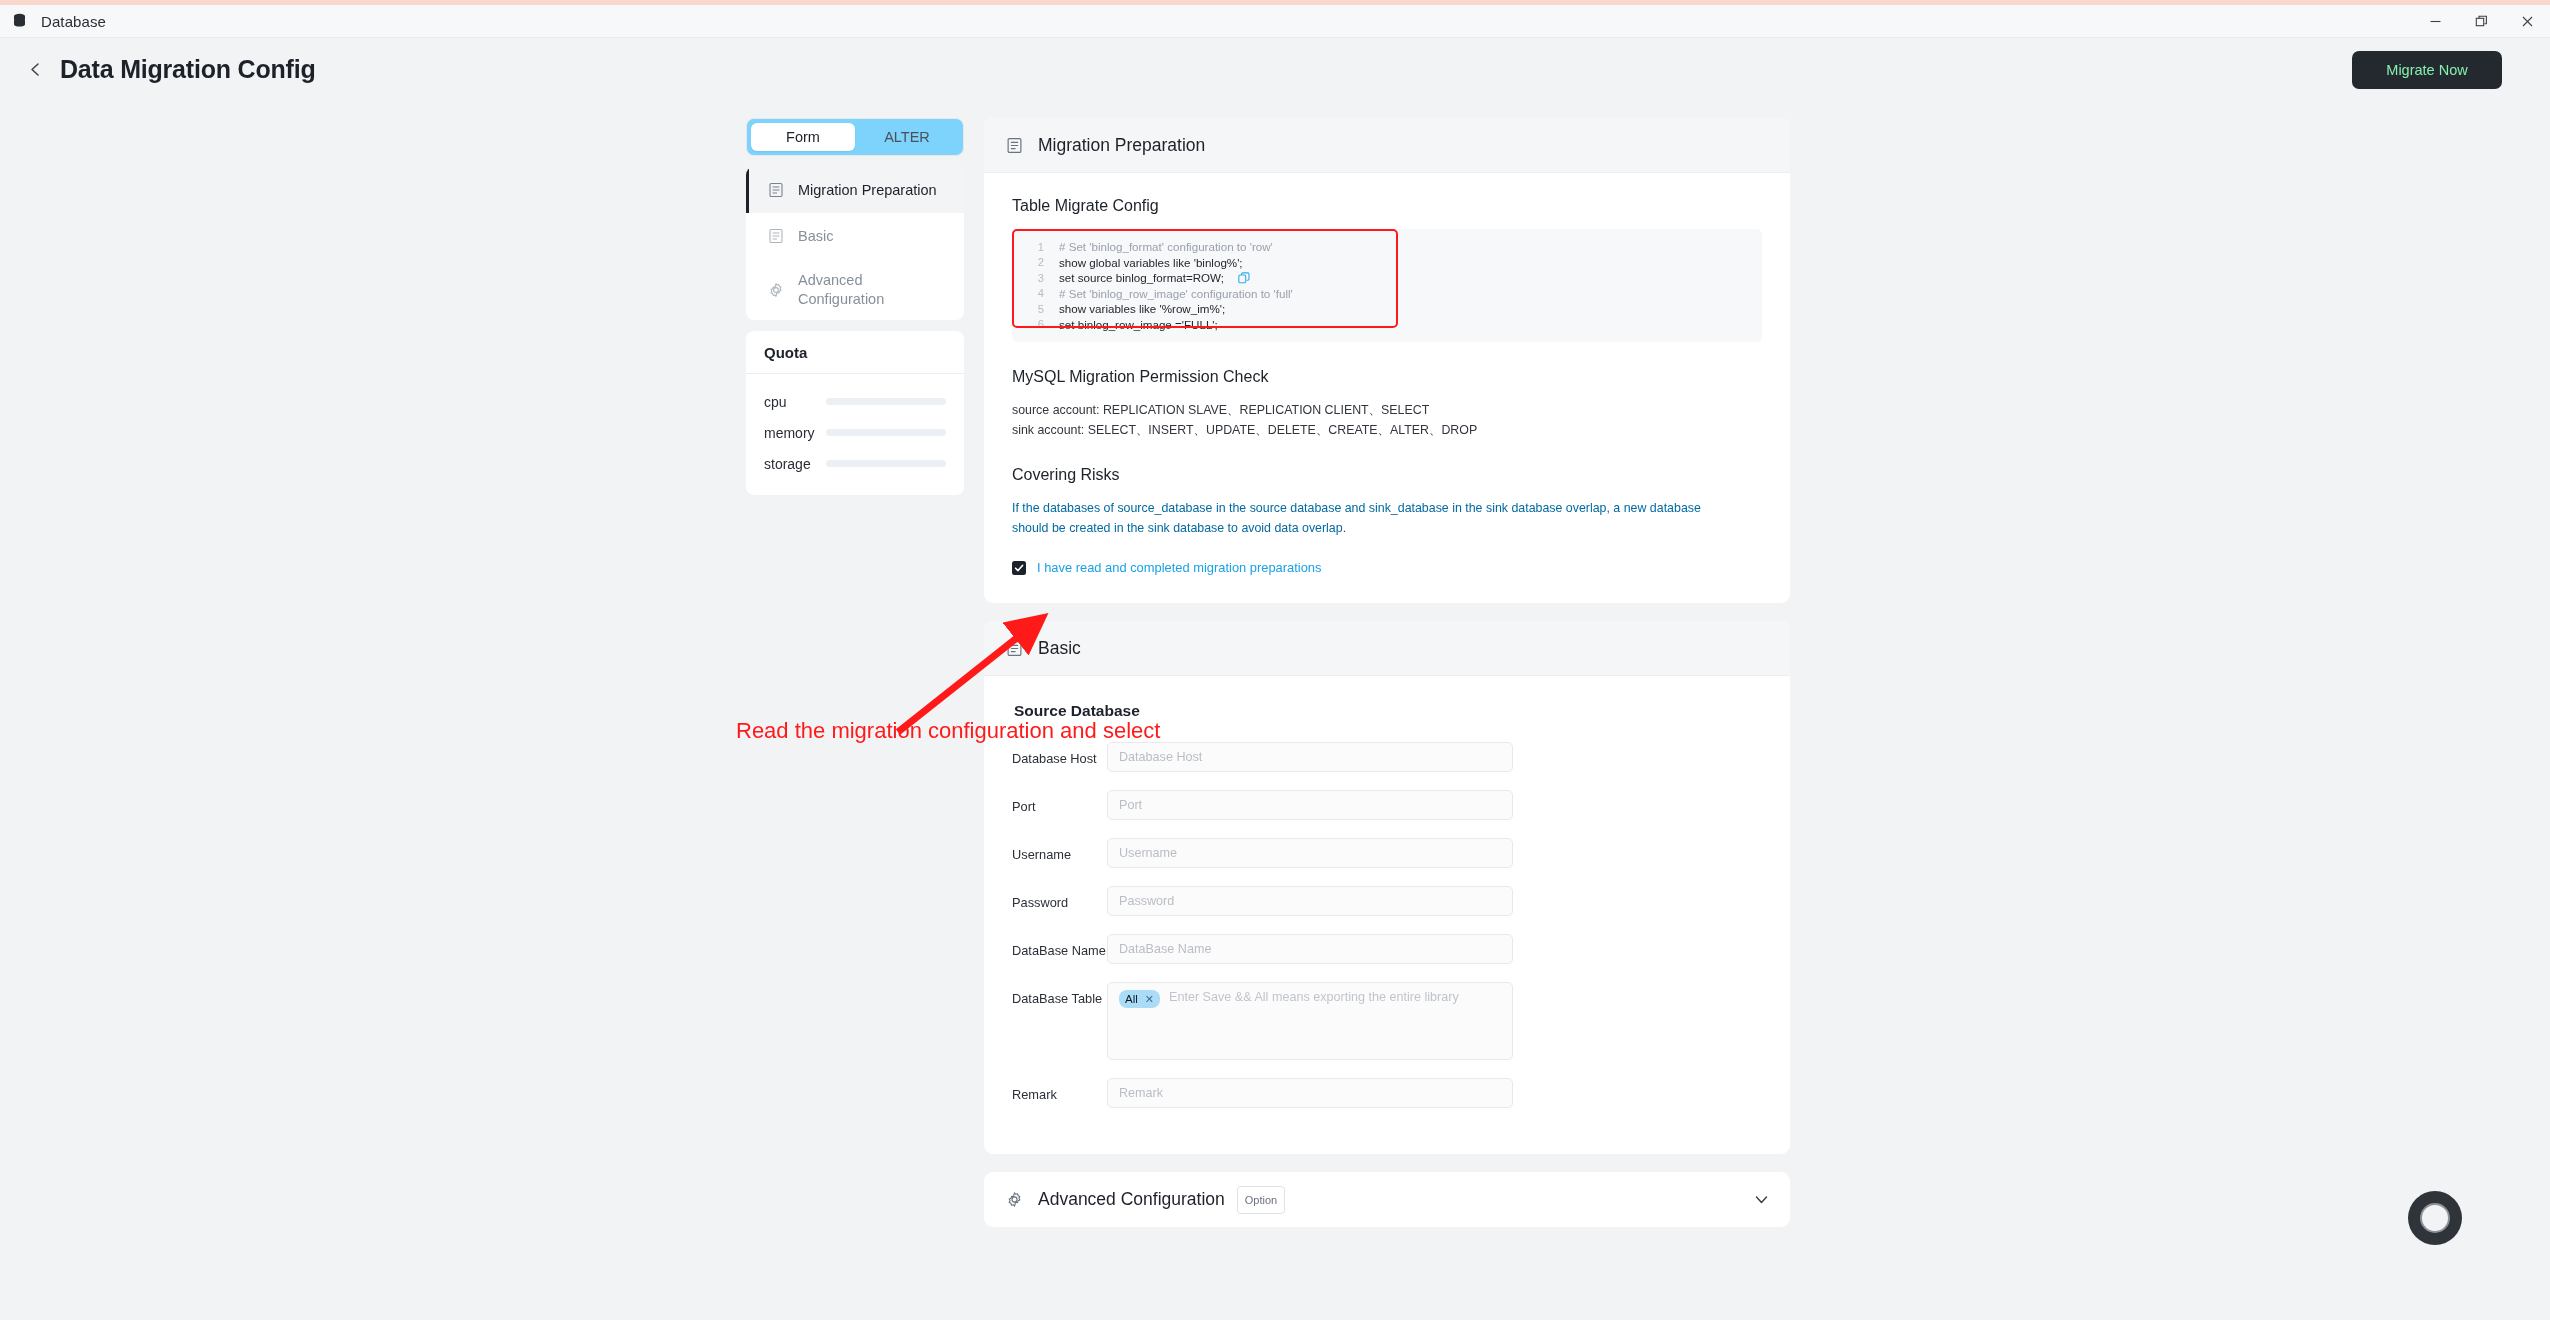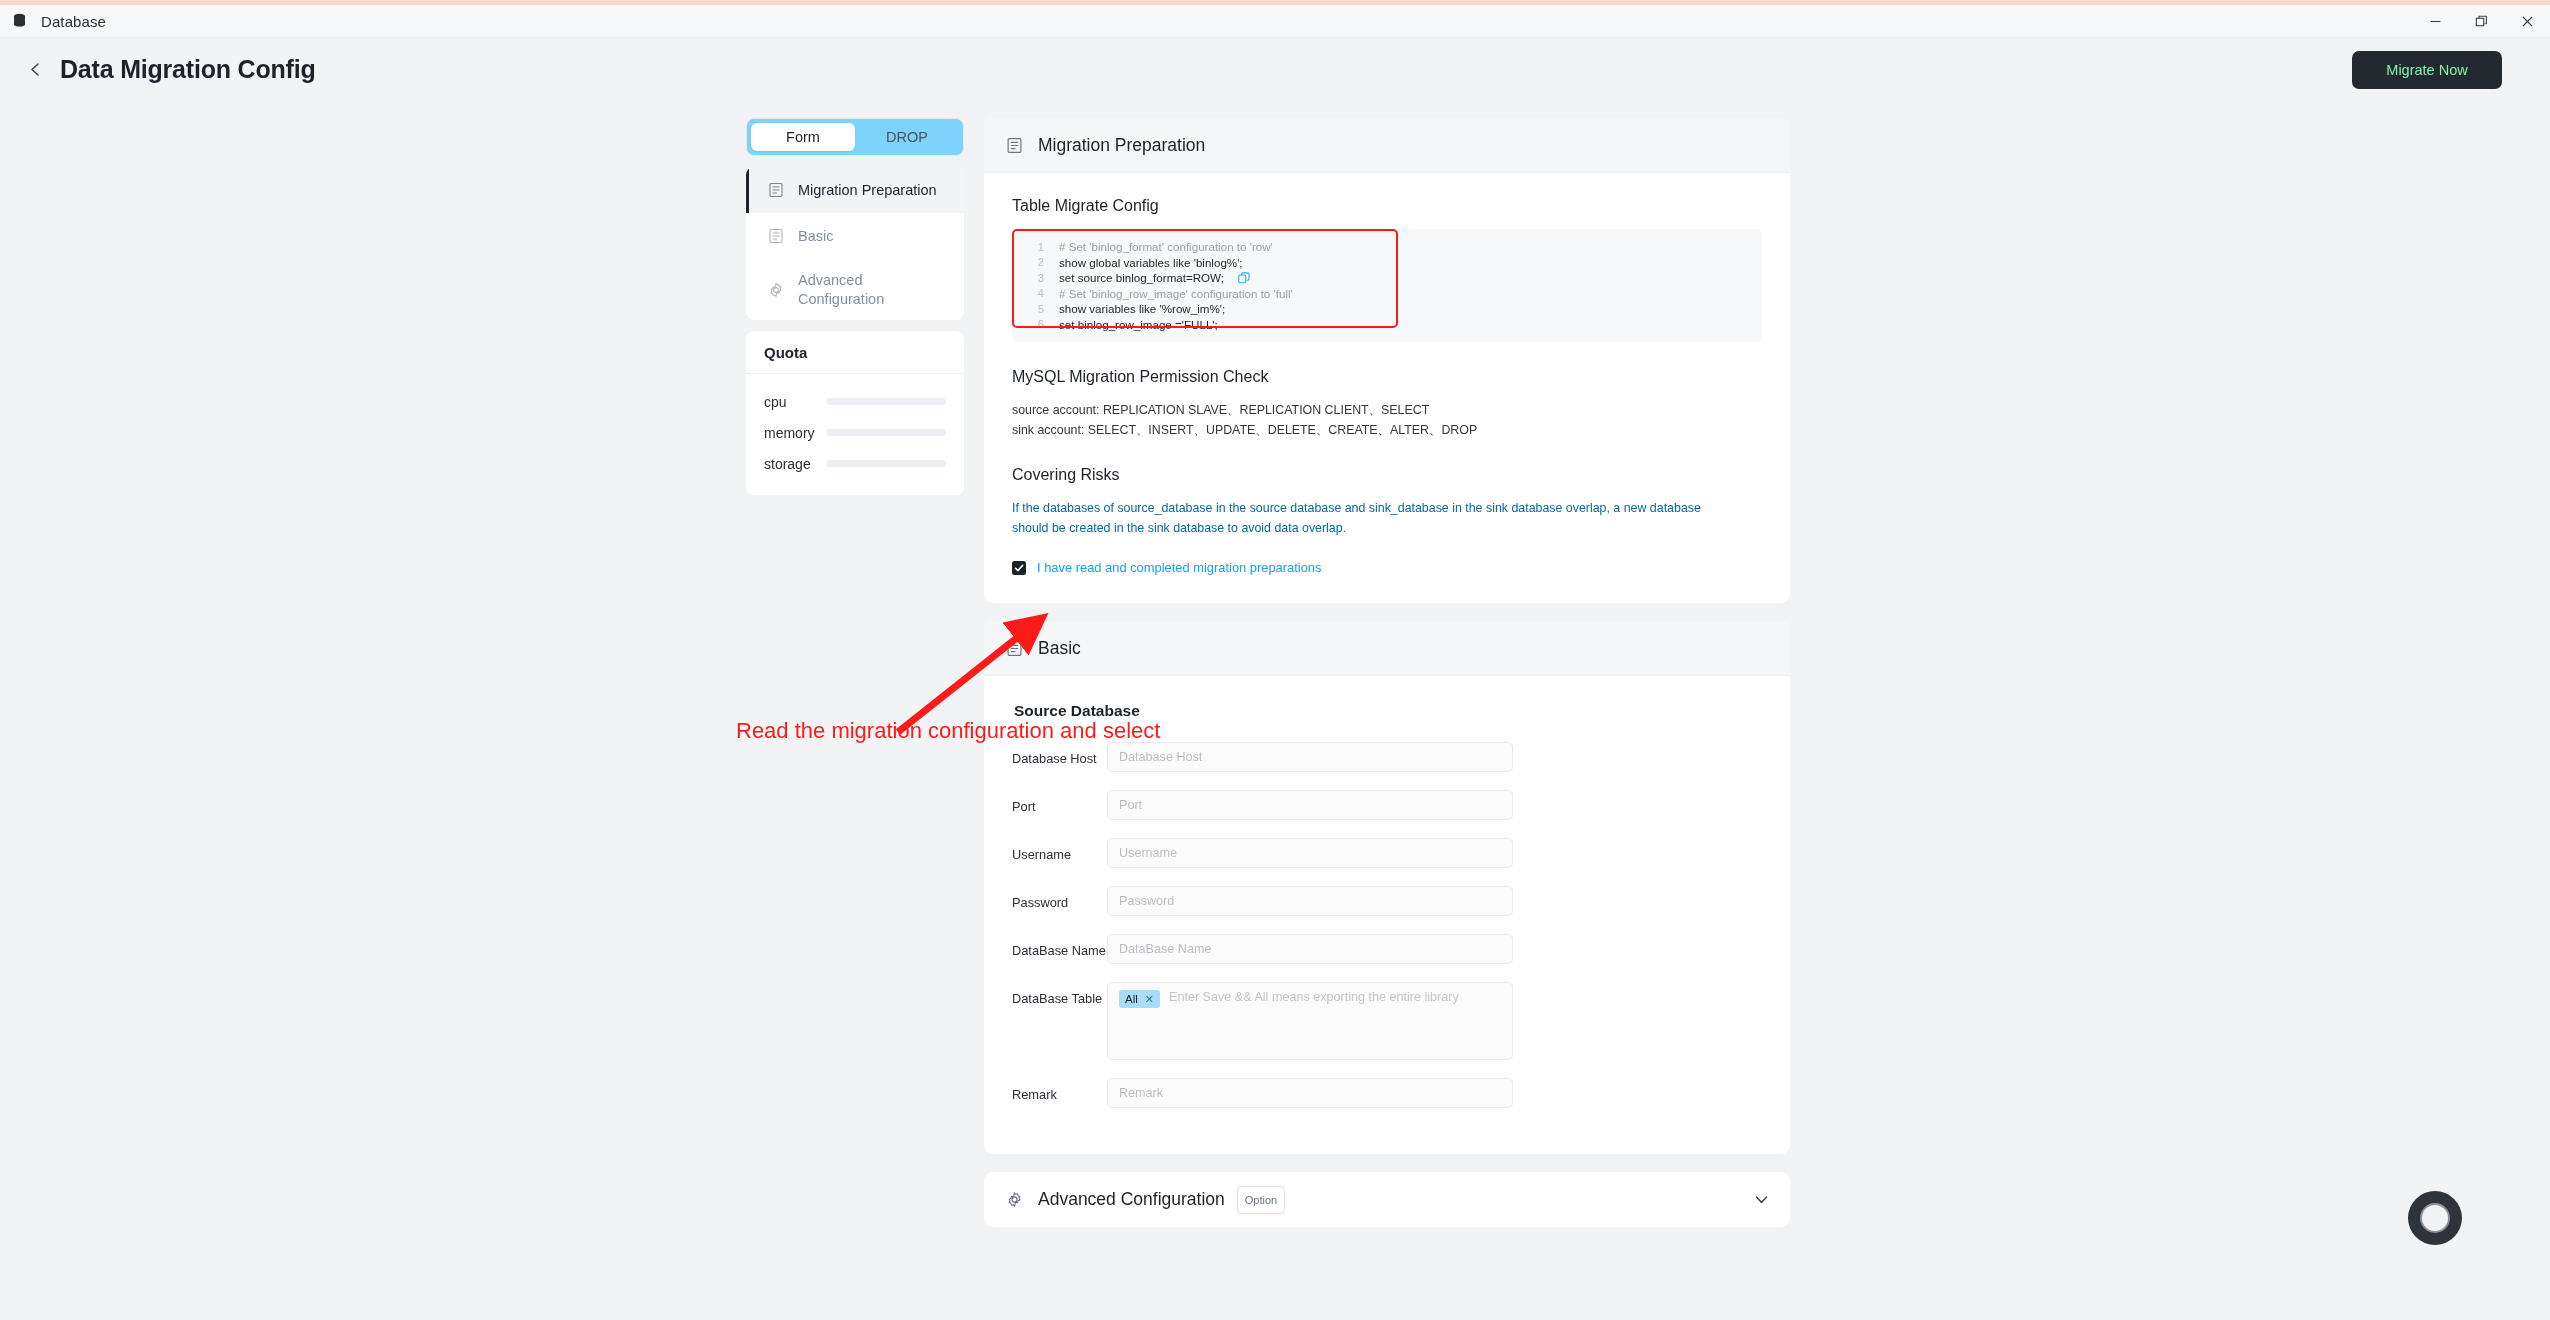--- a/index.html
+++ b/index.html
@@ -235,21 +235,21 @@
     padding: 0 11px;
     font-size: 12.6px; color: #b9bec5;
     cursor: text;
   }
   .field-input.tall {
     height: 78px; align-items: flex-start; padding-top: 7px;
   }
   .tag {
     display: inline-flex; align-items: center;
     background: #aadcf7; color: #0f1720;
-    border-radius: 3px;
+    border-radius: 8px;
     height: 18px; padding: 0 6px;
     font-size: 11.5px; margin-right: 9px; flex: none;
   }
   .tag-x {
     margin-left: 7px; font-size: 11px; color: #3e6f8c; cursor: pointer;
     line-height: 1;
   }
   .tag-placeholder { color: #c0c5cb; font-size: 12.6px; }
 
   
@@ -333,21 +333,21 @@
     </svg>
   </div>
   <div class="page-title">Data Migration Config</div>
   <button class="migrate-btn">Migrate Now</button>
 </div>
 
 <div class="left-col">
 
   <div class="tabs">
     <div class="tab active">Form</div>
-    <div class="tab">DROP</div>
+    <div class="tab">ALTER</div>
   </div>
 
   <div class="nav-card">
     <div class="nav-item active">
       <span class="nav-icon">
         <svg width="16" height="16" viewBox="0 0 16 16">
           <rect x="2" y="1.5" width="12" height="13" rx="1.2" fill="none" stroke="#7b828c" stroke-width="1.1"></rect>
           <line x1="4.6" y1="5" x2="11.4" y2="5" stroke="#7b828c" stroke-width="1.1"></line>
           <line x1="4.6" y1="8" x2="11.4" y2="8" stroke="#7b828c" stroke-width="1.1"></line>
           <line x1="4.6" y1="11" x2="9" y2="11" stroke="#7b828c" stroke-width="1.1"></line>

